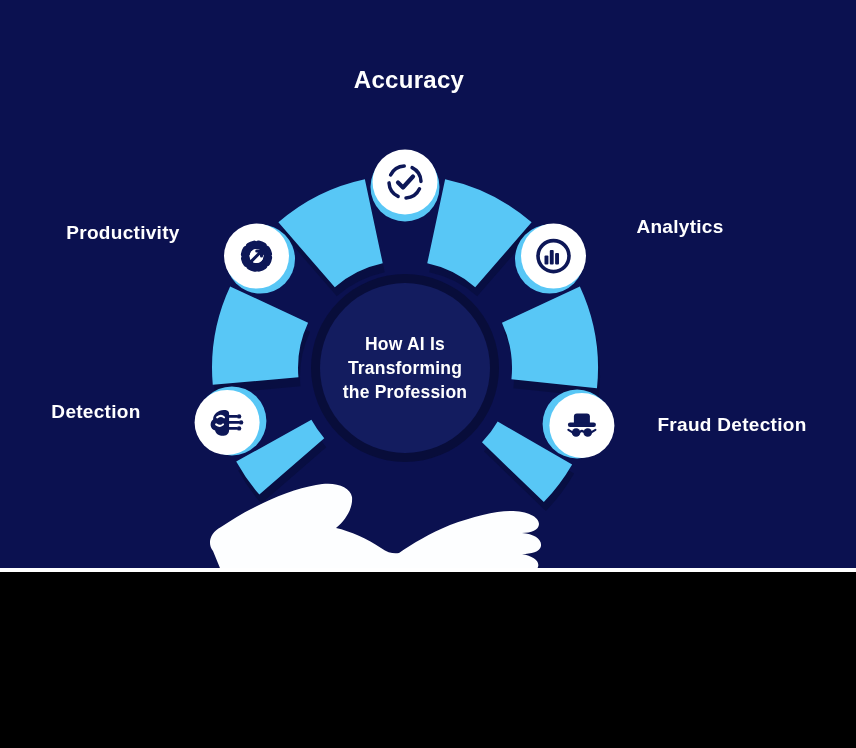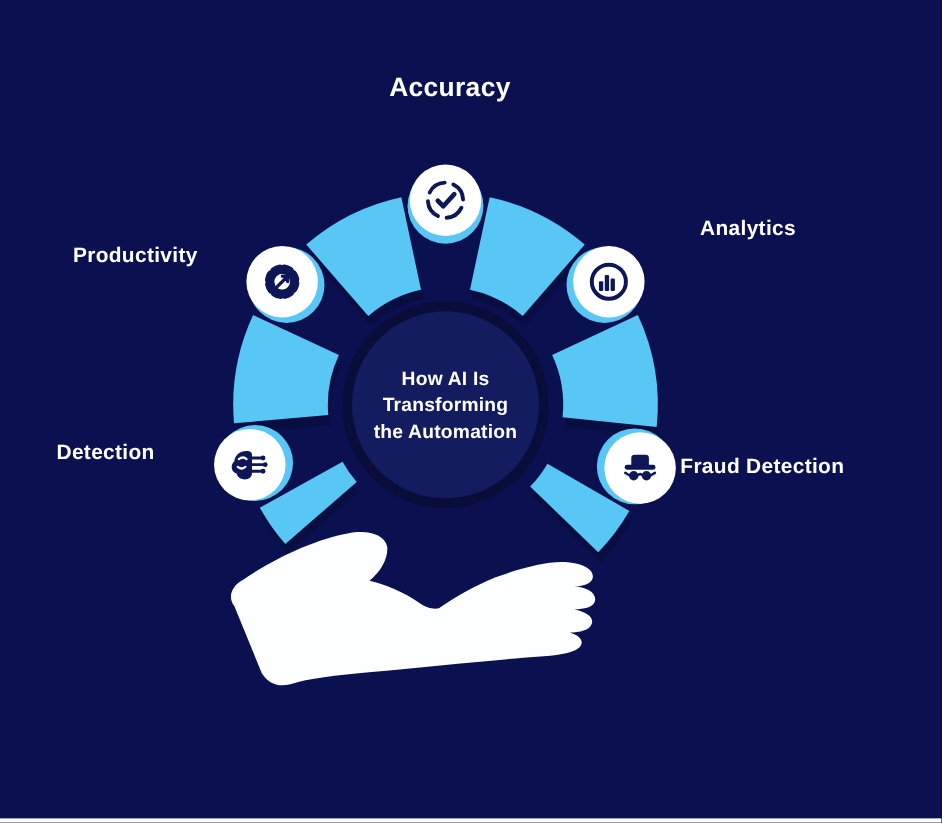--- a/index.html
+++ b/index.html
@@ -3,33 +3,33 @@
 <meta charset="utf-8">
 <style>
   :root{
     --bg:#0B1150; --ring:#58C7F6; --ring-shadow:#060B33;
     --center-fill:#131C5F; --center-halo:#080D3A;
     --icon-bg:#FFFFFF; --icon-glyph:#0D1757; --hand:#FDFEFF; --text:#FFFFFF;
   }
   *{box-sizing:border-box}
   body{margin:0;background:#000}
   .stage{
-    position:relative;width:856px;height:748px;background:var(--bg);
+    position:relative;width:856px;height:572px;background:var(--bg);
     overflow:hidden;font-family:"Liberation Sans",sans-serif;
   }
   .stage svg{position:absolute;left:0;top:0}
   .label{
     position:absolute;transform:translate(-50%,-50%);
     color:var(--text);font-weight:700;font-size:19px;letter-spacing:.3px;white-space:nowrap;
   }
   .lbl-accuracy{left:409px;top:80px;font-size:24px}
   .lbl-productivity{left:123px;top:233px}
-  .lbl-analytics{left:680px;top:209px}
+  .lbl-analytics{left:680px;top:227px}
   .lbl-automation{left:96px;top:412px}
-  .lbl-fraud{left:693px;top:425px}
+  .lbl-fraud{left:732px;top:425px}
   .center-title{
     position:absolute;left:405px;top:368px;transform:translate(-50%,-50%);
     width:180px;color:var(--text);font-weight:700;font-size:17.5px;line-height:1.38;
     text-align:center;white-space:pre-line;letter-spacing:.2px;
   }
   .seg{fill:none;stroke:var(--ring);stroke-width:86}
   .seg-shadow{fill:none;stroke:var(--ring-shadow);stroke-width:86;opacity:.5}
   .center-halo{fill:var(--center-halo)}
   .center-fill{fill:var(--center-fill)}
   .icon-crescent{fill:var(--ring)}
@@ -144,16 +144,16 @@
   </svg>
 
   <div class="label lbl-accuracy">Accuracy</div>
   <div class="label lbl-productivity">Productivity</div>
   <div class="label lbl-analytics">Analytics</div>
   <div class="label lbl-automation">Detection</div>
   <div class="label lbl-fraud">Fraud Detection</div>
 
   <div class="center-title">How AI Is
 Transforming
-the Automation</div>
+the Profession</div>
 
   <div class="bottom-strip"></div>
 </div>
 
 </body></html>

